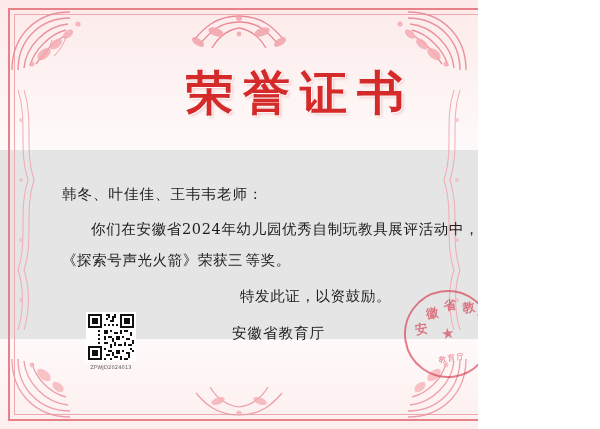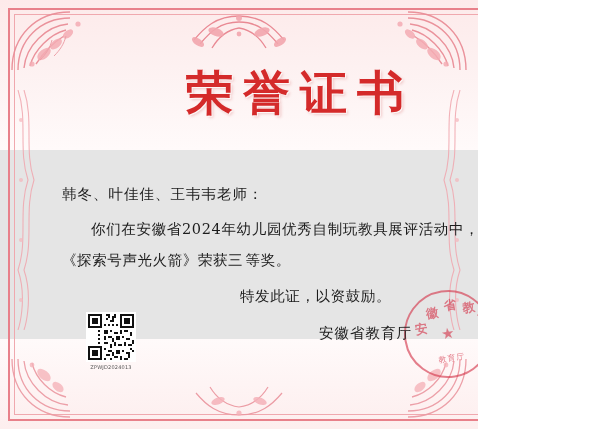--- a/index.html
+++ b/index.html
@@ -141,21 +141,21 @@
     letter-spacing: 0.6px;
     text-align: center;
   }
 
   
   .signature {
     position: absolute;
     right: 66px;
     top: 318px;
     width: 180px;
-    text-align: right;
+    text-align: left;
     color: #1c1c1c;
     font-family: Liberation Serif, serif;
     font-size: 14.5px;
     line-height: 30px;
     letter-spacing: 1px;
   }
 
   
   .seal {
     position: absolute;

